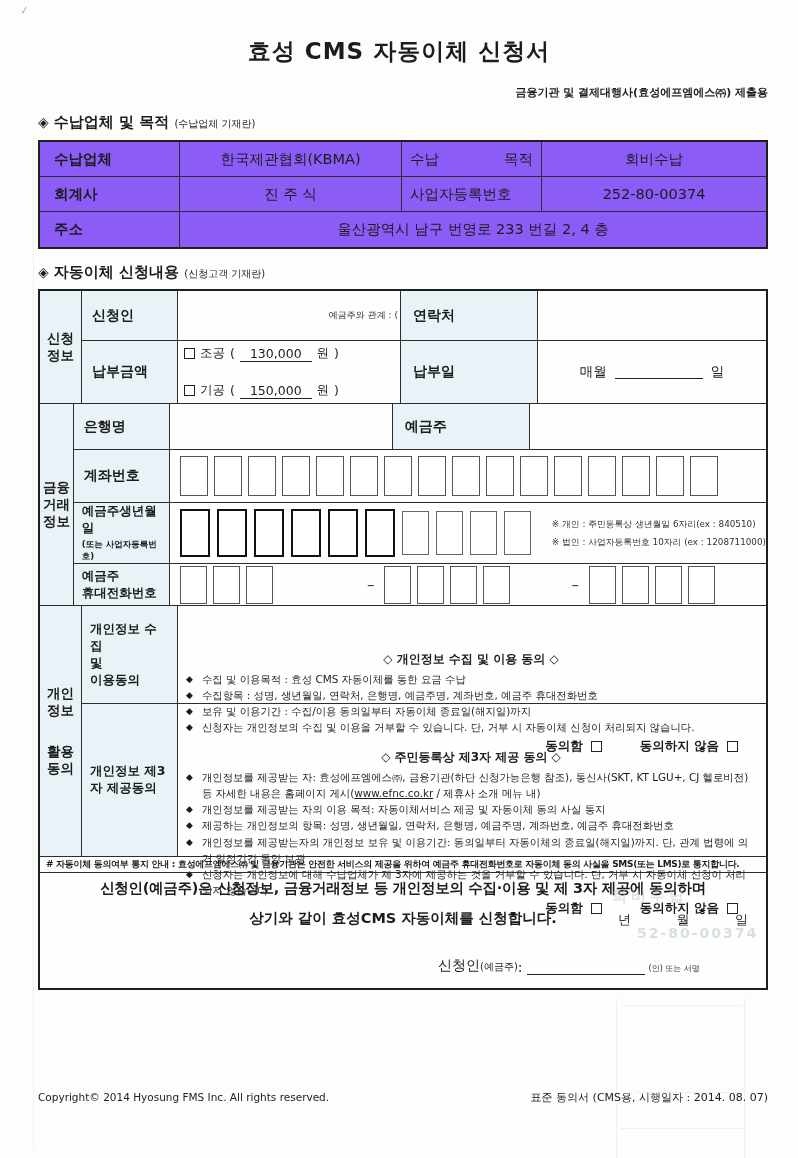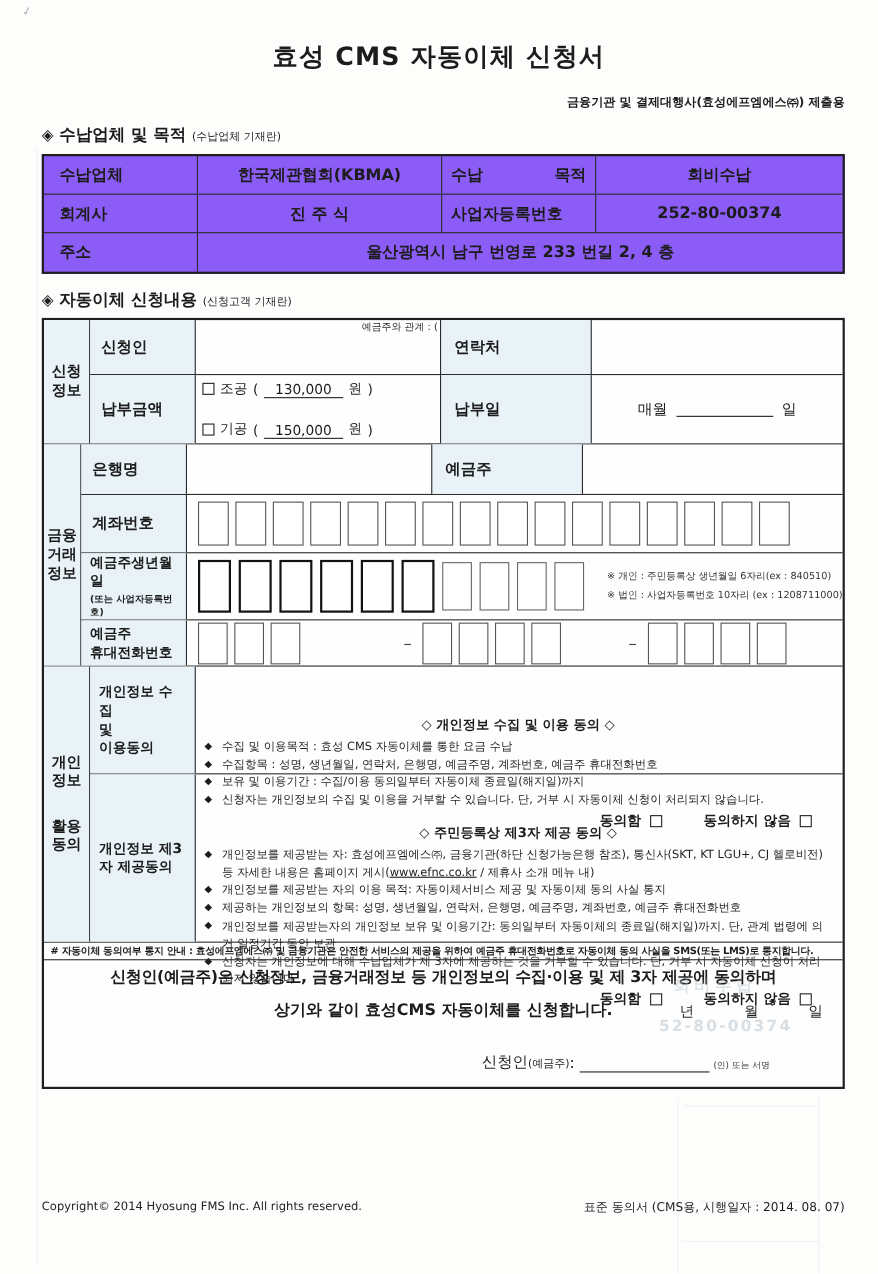--- a/index.html
+++ b/index.html
@@ -20,21 +20,21 @@
   .jl { text-align:justify; text-align-last:justify; width:100%; }
   .lblue { background:#e8f2f7; }
   .cb { width:11px; height:11px; border:1.5px solid #222; display:inline-block; background:#fff; flex:0 0 auto; }
 
   
   .t1 { position:absolute; left:38px; top:140px; width:730px; border:2px solid #1f1f1f; background:#8b5cf6; }
   .t1 .row { display:flex; height:35px; border-bottom:1px solid #2c2c2c; }
   .t1 .row:last-child { border-bottom:none; }
   .t1 .lc { width:140px; border-right:1px solid #2c2c2c; display:flex; align-items:center;
             padding:0 14px; font-weight:bold; font-size:14.5px; }
-  .t1 .vc { display:flex; align-items:center; justify-content:center; font-weight:bold;
+  .t1 .vc { display:flex; align-items:center; justify-content:center; font-weight:normal;
             font-size:14.5px; }
   .t1 .vc1 { width:222px; border-right:1px solid #2c2c2c; }
   .t1 .lc2 { width:140px; border-right:1px solid #2c2c2c; padding:0 8px; }
   .t1 .vc2 { flex:1; }
 
   
   .t2 { position:absolute; left:38px; top:289px; width:730px; height:701px;
         border:2px solid #1f1f1f; background:#fefefe; display:flex; flex-direction:column; }
   .band { display:flex; border-bottom:1px solid #2c2c2c; }
   .gcol { width:42px; border-right:1px solid #2c2c2c; display:flex; flex-direction:column;
@@ -42,21 +42,21 @@
           line-height:1.25; text-align:center; }
   .gcol .gap { height:24px; }
   .band-rows { flex:1; display:flex; flex-direction:column; }
   .r { display:flex; border-bottom:1px solid #2c2c2c; }
   .r:last-child { border-bottom:none; }
   .rl { width:96px; border-right:1px solid #2c2c2c; display:flex; flex-direction:column;
         justify-content:center; padding:0 10px; font-weight:bold; font-size:14px; }
   .rl.small { font-size:12.5px; padding:0 8px; }
   .mid-l { width:138px; border-left:1px solid #2c2c2c; border-right:1px solid #2c2c2c;
            display:flex; align-items:center; padding:0 12px; font-weight:bold; font-size:14px; }
-  .vfill { display:flex; }
+  .vfill { display:flex; align-items:center; }
   .h50 { height:50px; } .h62 { height:62px; } .h46 { height:46px; } .h53 { height:53px; }
   .h61 { height:61px; } .h41 { height:41px; } .h98 { height:98px; } .h152 { height:152px; }
 
   .rel-note { margin-left:auto; font-size:9px; color:#2b2b2b; padding-right:2px; }
   .amount-cell { flex:1; padding:4px 16px 4px 6px; display:flex; flex-direction:column;
                  justify-content:space-between; gap:3px; font-size:12.5px; }
   .amount-line { display:flex; align-items:center; gap:5px; }
   .amount-line .amt { border-bottom:1px solid #222; padding:0 10px; }
   .due-cell { flex:1; display:flex; align-items:center; justify-content:center; gap:8px; font-size:13.5px; }
   .blank-line { display:inline-block; width:88px; border-bottom:1px solid #222; height:14px; }
@@ -92,21 +92,21 @@
   .sigline .sub { font-size:10px; padding-bottom:1px; }
   .sig-blank { display:inline-block; width:118px; border-bottom:1px solid #222; height:16px; margin-left:4px; }
   .sig-suffix { font-size:8px; color:#333; margin-left:4px; padding-bottom:1px; }
 
   
   .footer-l { position:absolute; left:38px; top:1091px; font-size:10.5px; color:#222; }
   .footer-r { position:absolute; right:30px; top:1090px; font-size:11px; color:#1c1c1c; }
 
   
   .ghost { position:absolute; color:#b9c6cf; font-weight:bold; opacity:.55; letter-spacing:2px; }
-  .g1 { left:599px; top:925px; font-size:14px; }
+  .g1 { left:637px; top:925px; font-size:14px; }
   .g2 { left:612px; top:887px; font-size:15px; opacity:.45; letter-spacing:4px; }
   .art { position:absolute; background:rgba(60,70,80,.07); }
   .mark { position:absolute; left:20px; top:4px; color:#8a8f94; font-size:11px; opacity:.7; transform:rotate(-12deg); }
 </style>
 </head>
 <body>
 
 <div class="page">
 
   <span class="mark">✓</span>

